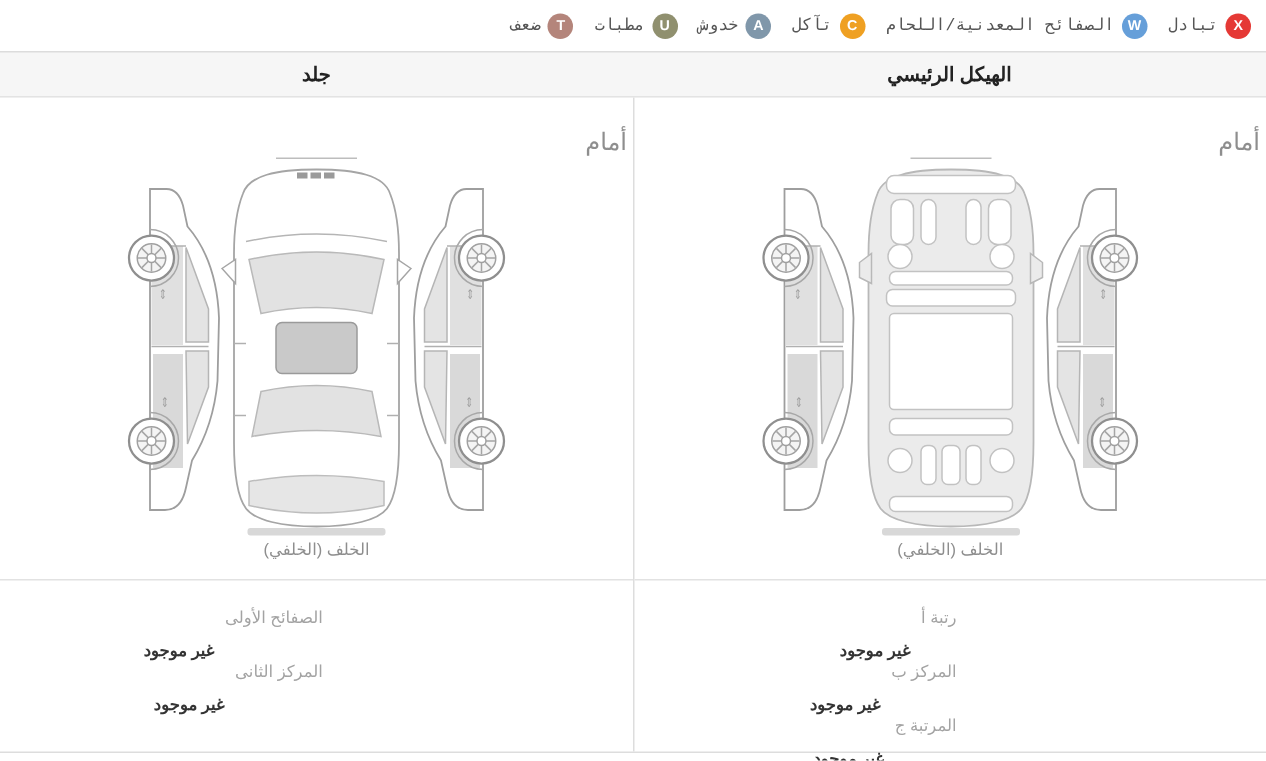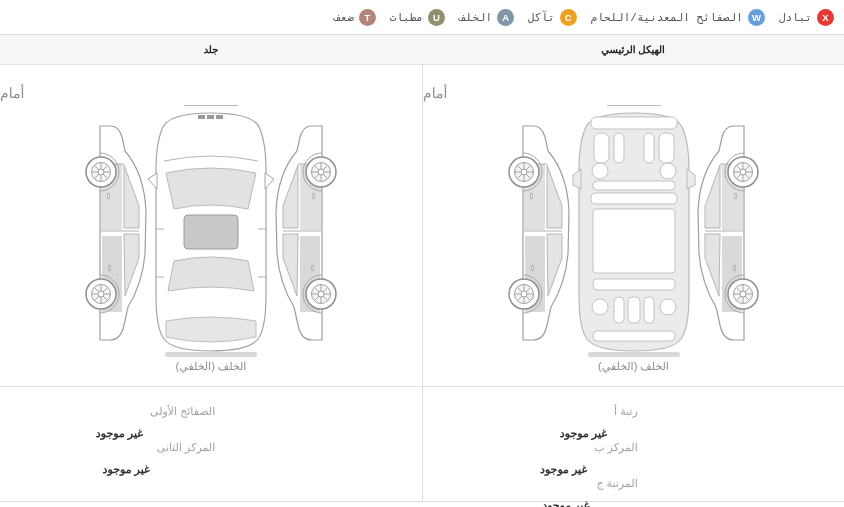--- a/index.html
+++ b/index.html
@@ -7,29 +7,29 @@
 
   
   .legend-bar{height:34px;display:flex;align-items:center;gap:14px;padding:0 10px;}
   .legend-item{display:flex;align-items:center;gap:5px;}
   .legend-label{font-size:11px;color:#555;font-family:Liberation Mono, monospace;}
   .badge{width:17px;height:17px;border-radius:50%;color:#fff;font-size:9.5px;font-weight:bold;
          display:flex;align-items:center;justify-content:center;flex:0 0 auto;}
 
   
   .header{display:flex;height:29px;background:#f6f6f6;border-top:1px solid #dcdcdc;border-bottom:1px solid #e3e3e3;}
-  .header-cell{width:50%;text-align:center;line-height:29px;font-weight:bold;font-size:10px;color:#222;}
+  .header-cell{width:50%;text-align:center;line-height:29px;font-weight:bold;font-size:13px;color:#222;}
 
   
   .content{display:flex;border-bottom:1px solid #dddddd;}
   .panel{width:50%;box-sizing:border-box;}
   .panel.main{border-left:1px solid #dddddd;} 
 
   .diagram{height:321px;position:relative;}
-  .front-label{position:absolute;top:20px;left:0;right:12px;text-align:left;color:#8e8e8e;font-size:14px;}
+  .front-label{position:absolute;top:20px;left:0;right:4px;text-align:right;color:#8e8e8e;font-size:16px;}
   .front-underline{position:absolute;top:40px;left:calc(50% - 27px);width:54px;border-bottom:1px solid #bdbdbd;}
   .center-car{position:absolute;top:44px;left:calc(50% - 67px);width:134px;height:246px;}
   .center-car svg{display:block;width:134px;height:246px;}
   .side-car{position:absolute;top:52px;width:78px;height:232px;}
   .side-car.flank-left{left:80px;}
   .side-car.flank-right{right:80px;transform:scaleX(-1);}
   .side-car .rot{position:absolute;left:50%;top:50%;width:230px;height:78px;
                  transform:translate(-50%,-50%) rotate(90deg);}
   .shadow-bar{position:absolute;top:287px;left:calc(50% - 46px);width:92px;height:5px;background:#d8d8d8;border-radius:2px;}
   .back-label{position:absolute;top:295px;left:0;right:0;text-align:center;color:#8e8e8e;font-size:11px;}
@@ -139,21 +139,21 @@
   <span class="legend-item">
     <span class="badge" style="background-color: rgb(102, 159, 217);">W</span>
     <span class="legend-label">الصفائح المعدنية/اللحام</span>
   </span>
   <span class="legend-item">
     <span class="badge" style="background-color: rgb(239, 160, 34);">C</span>
     <span class="legend-label">تآكل</span>
   </span>
   <span class="legend-item">
     <span class="badge" style="background-color: rgb(128, 151, 170);">A</span>
-    <span class="legend-label">الخلف</span>
+    <span class="legend-label">خدوش</span>
   </span>
   <span class="legend-item">
     <span class="badge" style="background-color: rgb(144, 144, 111);">U</span>
     <span class="legend-label">مطبات</span>
   </span>
   <span class="legend-item">
     <span class="badge" style="background-color: rgb(180, 133, 123);">T</span>
     <span class="legend-label">ضعف</span>
   </span>
 </div>

